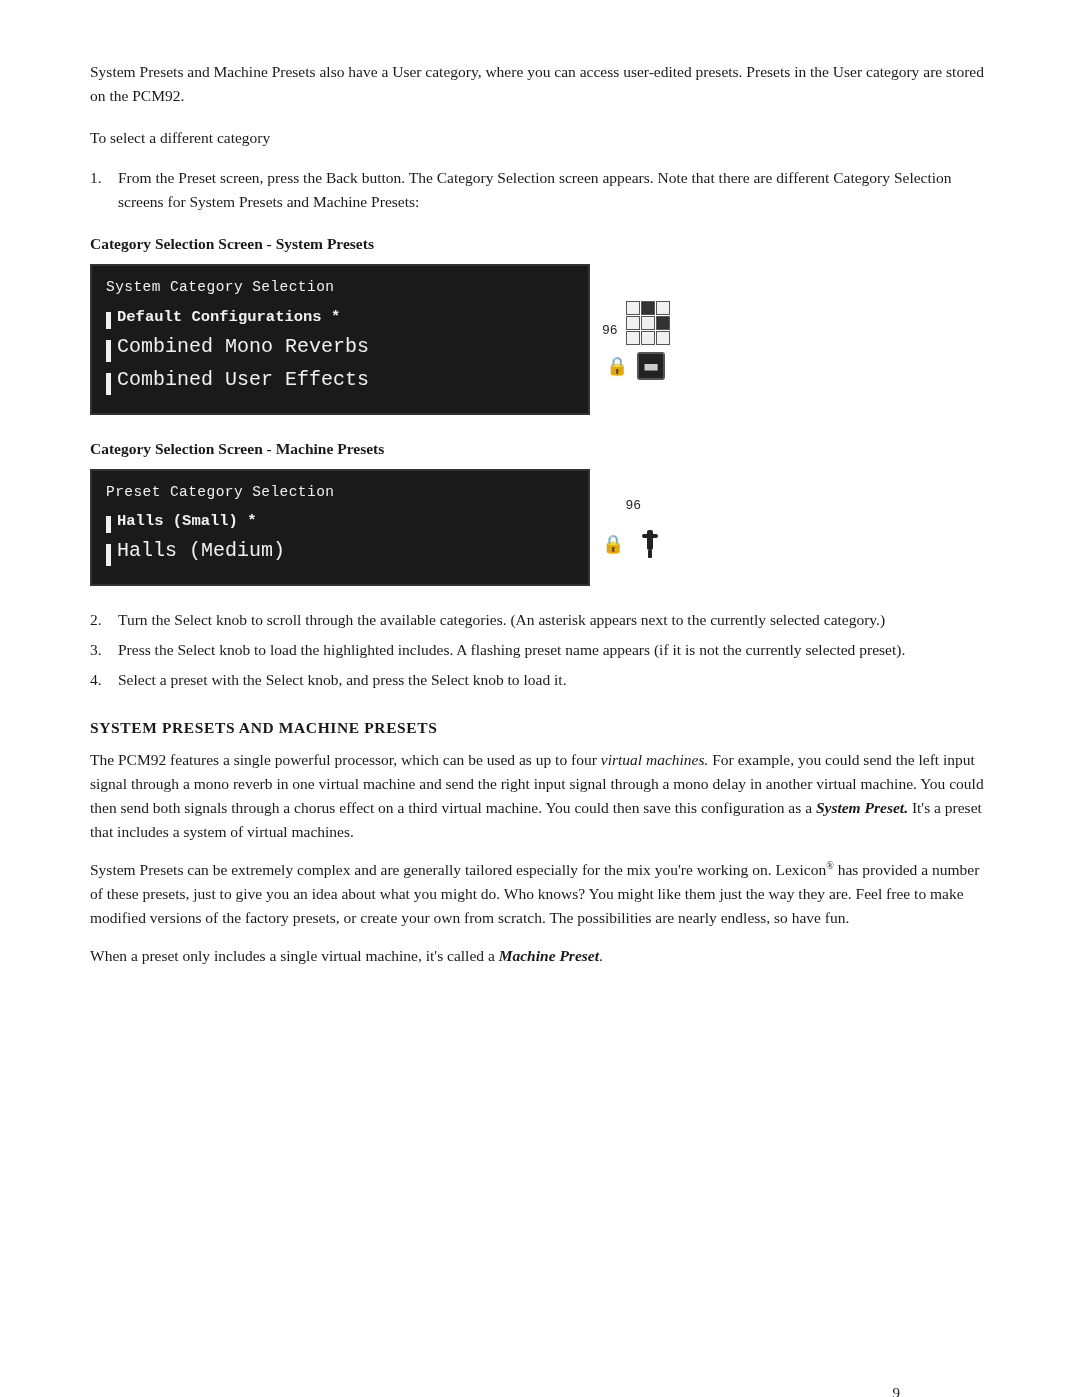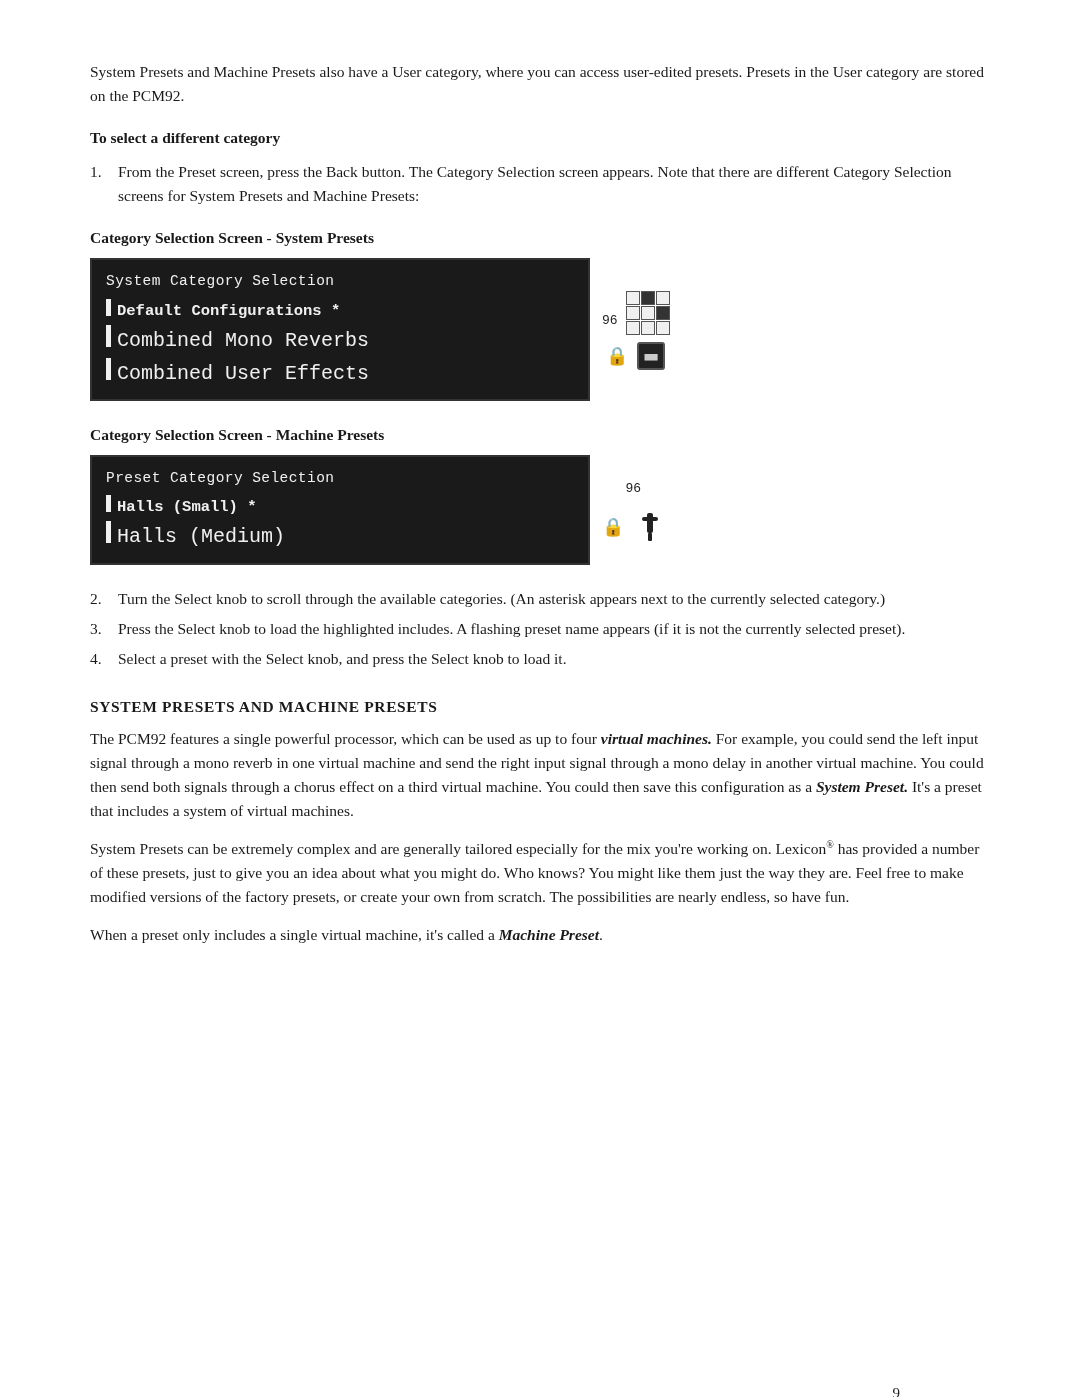--- a/index.html
+++ b/index.html
@@ -10,22 +10,22 @@
       color: #1a1a1a;
       width: 1080px;
       min-height: 1397px;
       padding: 60px 90px 60px 90px;
       line-height: 1.55;
     }
     .intro-para {
       margin-bottom: 18px;
     }
     .bold-heading {
-      font-weight: bold;
-      margin-bottom: 10px;
+      font-weight: normal;
+      margin-bottom: 16px;
     }
     .numbered-list {
       list-style: none;
       margin: 0 0 18px 0;
       padding: 0;
     }
     .numbered-list li {
       display: flex;
       align-items: flex-start;
       margin-bottom: 6px;
@@ -46,34 +46,34 @@
       display: flex;
       align-items: center;
       margin-bottom: 22px;
       gap: 12px;
     }
     .device-screen {
       background: #1a1a1a;
       color: #f0f0f0;
       font-family: "Courier New", Courier, monospace;
       font-size: 15px;
-      padding: 10px 14px 8px 14px;
+      padding: 10px 14px 16px 14px;
       width: 500px;
       min-height: 110px;
       border: 2px solid #333;
     }
     .device-screen .screen-title {
       font-weight: normal;
       font-size: 14.5px;
       letter-spacing: 0.03em;
       margin-bottom: 6px;
     }
     .device-screen .screen-row {
       display: flex;
-      align-items: flex-start;
+      align-items: flex-end;
       margin-bottom: 2px;
     }
     .device-screen .cursor-bar {
       display: inline-block;
       width: 5px;
       background: #f0f0f0;
       height: 1.1em;
       margin-right: 6px;
       flex-shrink: 0;
     }
@@ -123,21 +123,20 @@
       font-size: 15.5px;
       text-transform: uppercase;
       letter-spacing: 0.04em;
       margin: 24px 0 8px 0;
     }
     .body-para {
       margin-bottom: 14px;
     }
     .italic {
       font-style: italic;
-      font-weight: bold;
     }
     .bold-italic {
       font-weight: bold;
       font-style: italic;
     }
     .superscript {
       font-size: 10px;
       vertical-align: super;
     }
     .page-number {

